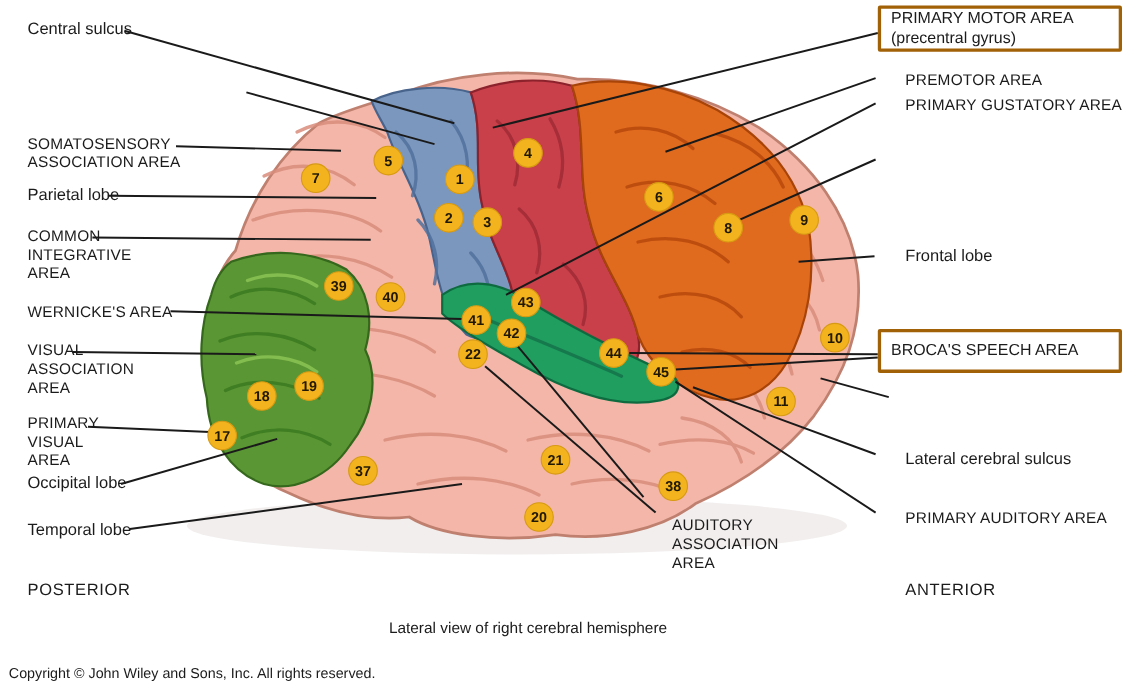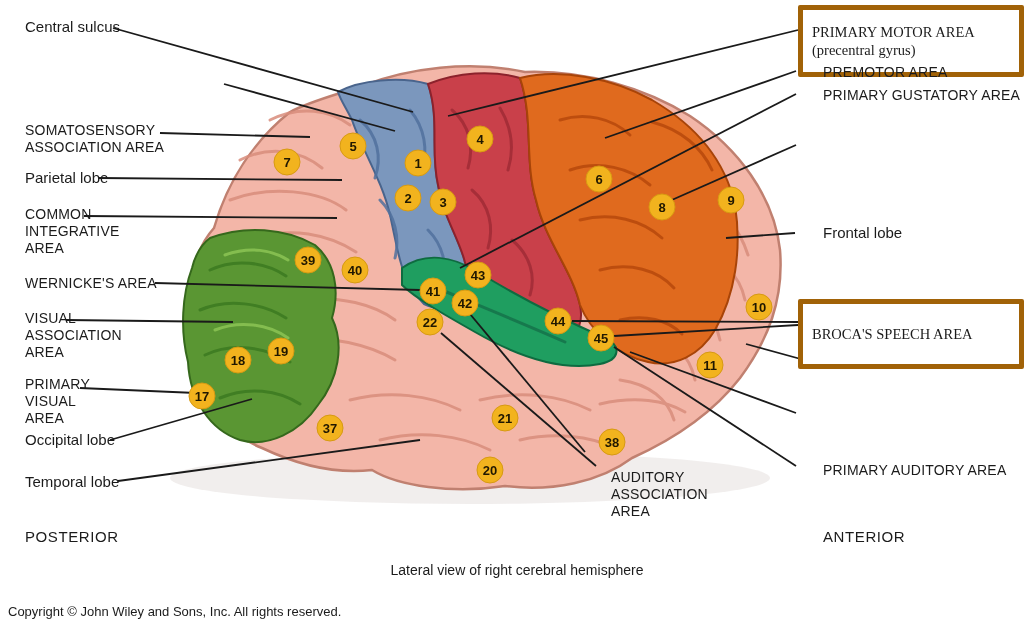--- a/index.html
+++ b/index.html
@@ -6,25 +6,25 @@
   #stage{
     position:relative;width:1024px;height:625px;background:#ffffff;
     font-family:"Liberation Sans","DejaVu Sans",sans-serif;color:#1b1b1b;
     overflow:hidden;
   }
   #brain-svg{position:absolute;left:0;top:0;}
   .lbl{position:absolute;white-space:pre-line;line-height:17px;font-size:14px;letter-spacing:.2px;margin-left:17px;}
   .lbl.small{font-size:15px;letter-spacing:0;}
   .lbl.dir{font-size:15px;letter-spacing:.6px;}
   .boxed{
-    position:absolute;border:5px solid #a16207;background:#ffffff;border-radius:2px;
-    padding:13px 9px;font-size:14.5px;line-height:18px;white-space:pre-line;
-    display:flex;flex-direction:column;justify-content:center;min-height:34px;width:198px;font-family:Liberation Serif, serif;
+    position:absolute;border:3px solid #a16207;background:#ffffff;border-radius:2px;
+    padding:0 9px;font-size:14.5px;line-height:18px;white-space:pre-line;
+    display:flex;flex-direction:column;justify-content:center;min-height:34px;width:198px;
   }
-  .caption{position:absolute;left:0;top:562px;width:960px;text-align:center;font-size:14px;padding-left:37px;}
+  .caption{position:absolute;left:0;top:562px;width:960px;text-align:center;font-size:14px;}
   .credit{position:absolute;left:8px;font-size:13px;}
   .gyri{fill:none;stroke-linecap:round;stroke-width:3;opacity:.85;}
   .leader{stroke:#1a1a1a;stroke-width:1.8;}
   .badge-circle{stroke:#d79a12;stroke-width:1;}
   .badge-num{font-size:13px;font-weight:bold;fill:#201800;text-anchor:middle;}
 </style>
 </head>
 <body>
 
 <div id="stage">
@@ -264,20 +264,21 @@
   <div class="lbl small" style="left:8px;top:431px">Occipital lobe</div>
   <div class="lbl small" style="left:8px;top:473px">Temporal lobe</div>
   <div class="lbl dir" style="left:8px;top:528px">POSTERIOR</div>
 
   <div class="boxed" style="left:798px;top:5px">PRIMARY MOTOR AREA
 (precentral gyrus)</div>
   <div class="lbl" style="left:806px;top:64px">PREMOTOR AREA</div>
   <div class="lbl" style="left:806px;top:87px">PRIMARY GUSTATORY AREA</div>
   <div class="lbl small" style="left:806px;top:224px">Frontal lobe</div>
   <div class="boxed" style="left:798px;top:299px">BROCA'S SPEECH AREA</div>
+  <div class="lbl small" style="left:806px;top:409px">Lateral cerebral sulcus</div>
   <div class="lbl" style="left:806px;top:462px">PRIMARY AUDITORY AREA</div>
   <div class="lbl dir" style="left:806px;top:528px">ANTERIOR</div>
 
   <div class="lbl" style="left:594px;top:469px">AUDITORY
 ASSOCIATION
 AREA</div>
 
   <div class="caption">Lateral view of right cerebral hemisphere</div>
   <div class="credit" style="top:604px">Copyright © John Wiley and Sons, Inc. All rights reserved.</div>
 

